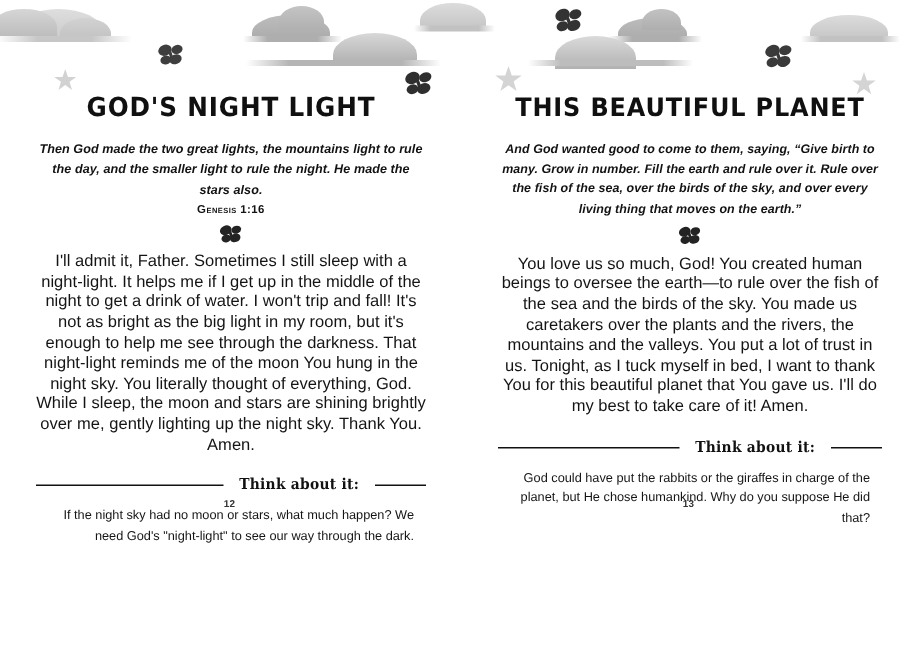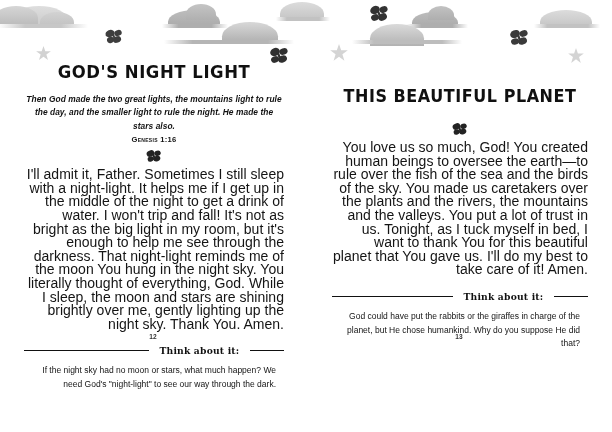--- a/index.html
+++ b/index.html
@@ -63,21 +63,21 @@
     width: 306px;
     height: 358px;
     box-sizing: border-box;
   }
   .page-inner {
     position: absolute;
     left: 0; right: 0;
     top: 62px;
   }
   .page-left .page-inner { padding: 0 22px 0 24px; }
-  .page-right .page-inner { padding: 0 24px 0 26px; margin-top: 24px; }
+  .page-right .page-inner { padding: 0 24px 0 26px; }
 
   .title {
     text-align: center;
     font-family: "DejaVu Sans", sans-serif;
     font-weight: bold;
     font-size: 17.5px;
     letter-spacing: 0.6px;
     color: #101010;
     margin: 0 0 11px 0;
     transform: scaleX(0.94);
@@ -110,24 +110,24 @@
   .ref::first-letter { text-transform: uppercase; }
 
   .divider-bfly {
     height: 24px;
     display: flex;
     align-items: center;
     justify-content: center;
   }
 
   .prayer {
-    font-size: 14px;
+    font-size: 11px;
     line-height: 13.6px;
     color: #141414;
-    text-align: right;
+    text-align: center;
     margin: 0;
     letter-spacing: 0.02px;
   }
 
   
   .think-head {
     display: flex;
     align-items: center;
     gap: 7px;
     margin-top: 14px;
@@ -283,20 +283,21 @@
       <p class="think-body">If the night sky had no moon or stars, what much happen? We need God's "night-light" to see our way through the dark.</p>
     </div>
 
     <div class="folio">12</div>
   </div>
 
   <div class="page page-right">
     <div class="page-inner">
       <h1 class="title">THIS BEAUTIFUL PLANET</h1>
 
+      <p class="scripture">And God wanted good to come to them, saying, “Give birth to many. Grow in number. Fill the earth and rule over it. Rule over the fish of the sea, over the birds of the sky, and over every living thing that moves on the earth.”</p>
 
       <div class="divider-bfly">
         <svg width="18" height="15" viewBox="0 0 18 15" aria-hidden="true">
           <g fill="#232323">
             <ellipse cx="5.5" cy="4.5" rx="4" ry="3.1" transform="rotate(-22 5.5 4.5)"></ellipse>
             <ellipse cx="12.5" cy="4.2" rx="3.3" ry="2.6" transform="rotate(-18 12.5 4.2)"></ellipse>
             <ellipse cx="5.8" cy="10" rx="3.2" ry="2.6" transform="rotate(-16 5.8 10)"></ellipse>
             <ellipse cx="11.8" cy="9.6" rx="3.6" ry="2.8" transform="rotate(-20 11.8 9.6)"></ellipse>
             <rect x="8" y="3" width="1.9" height="9" rx="0.95" transform="rotate(-18 9 7.5)"></rect>
           </g>

